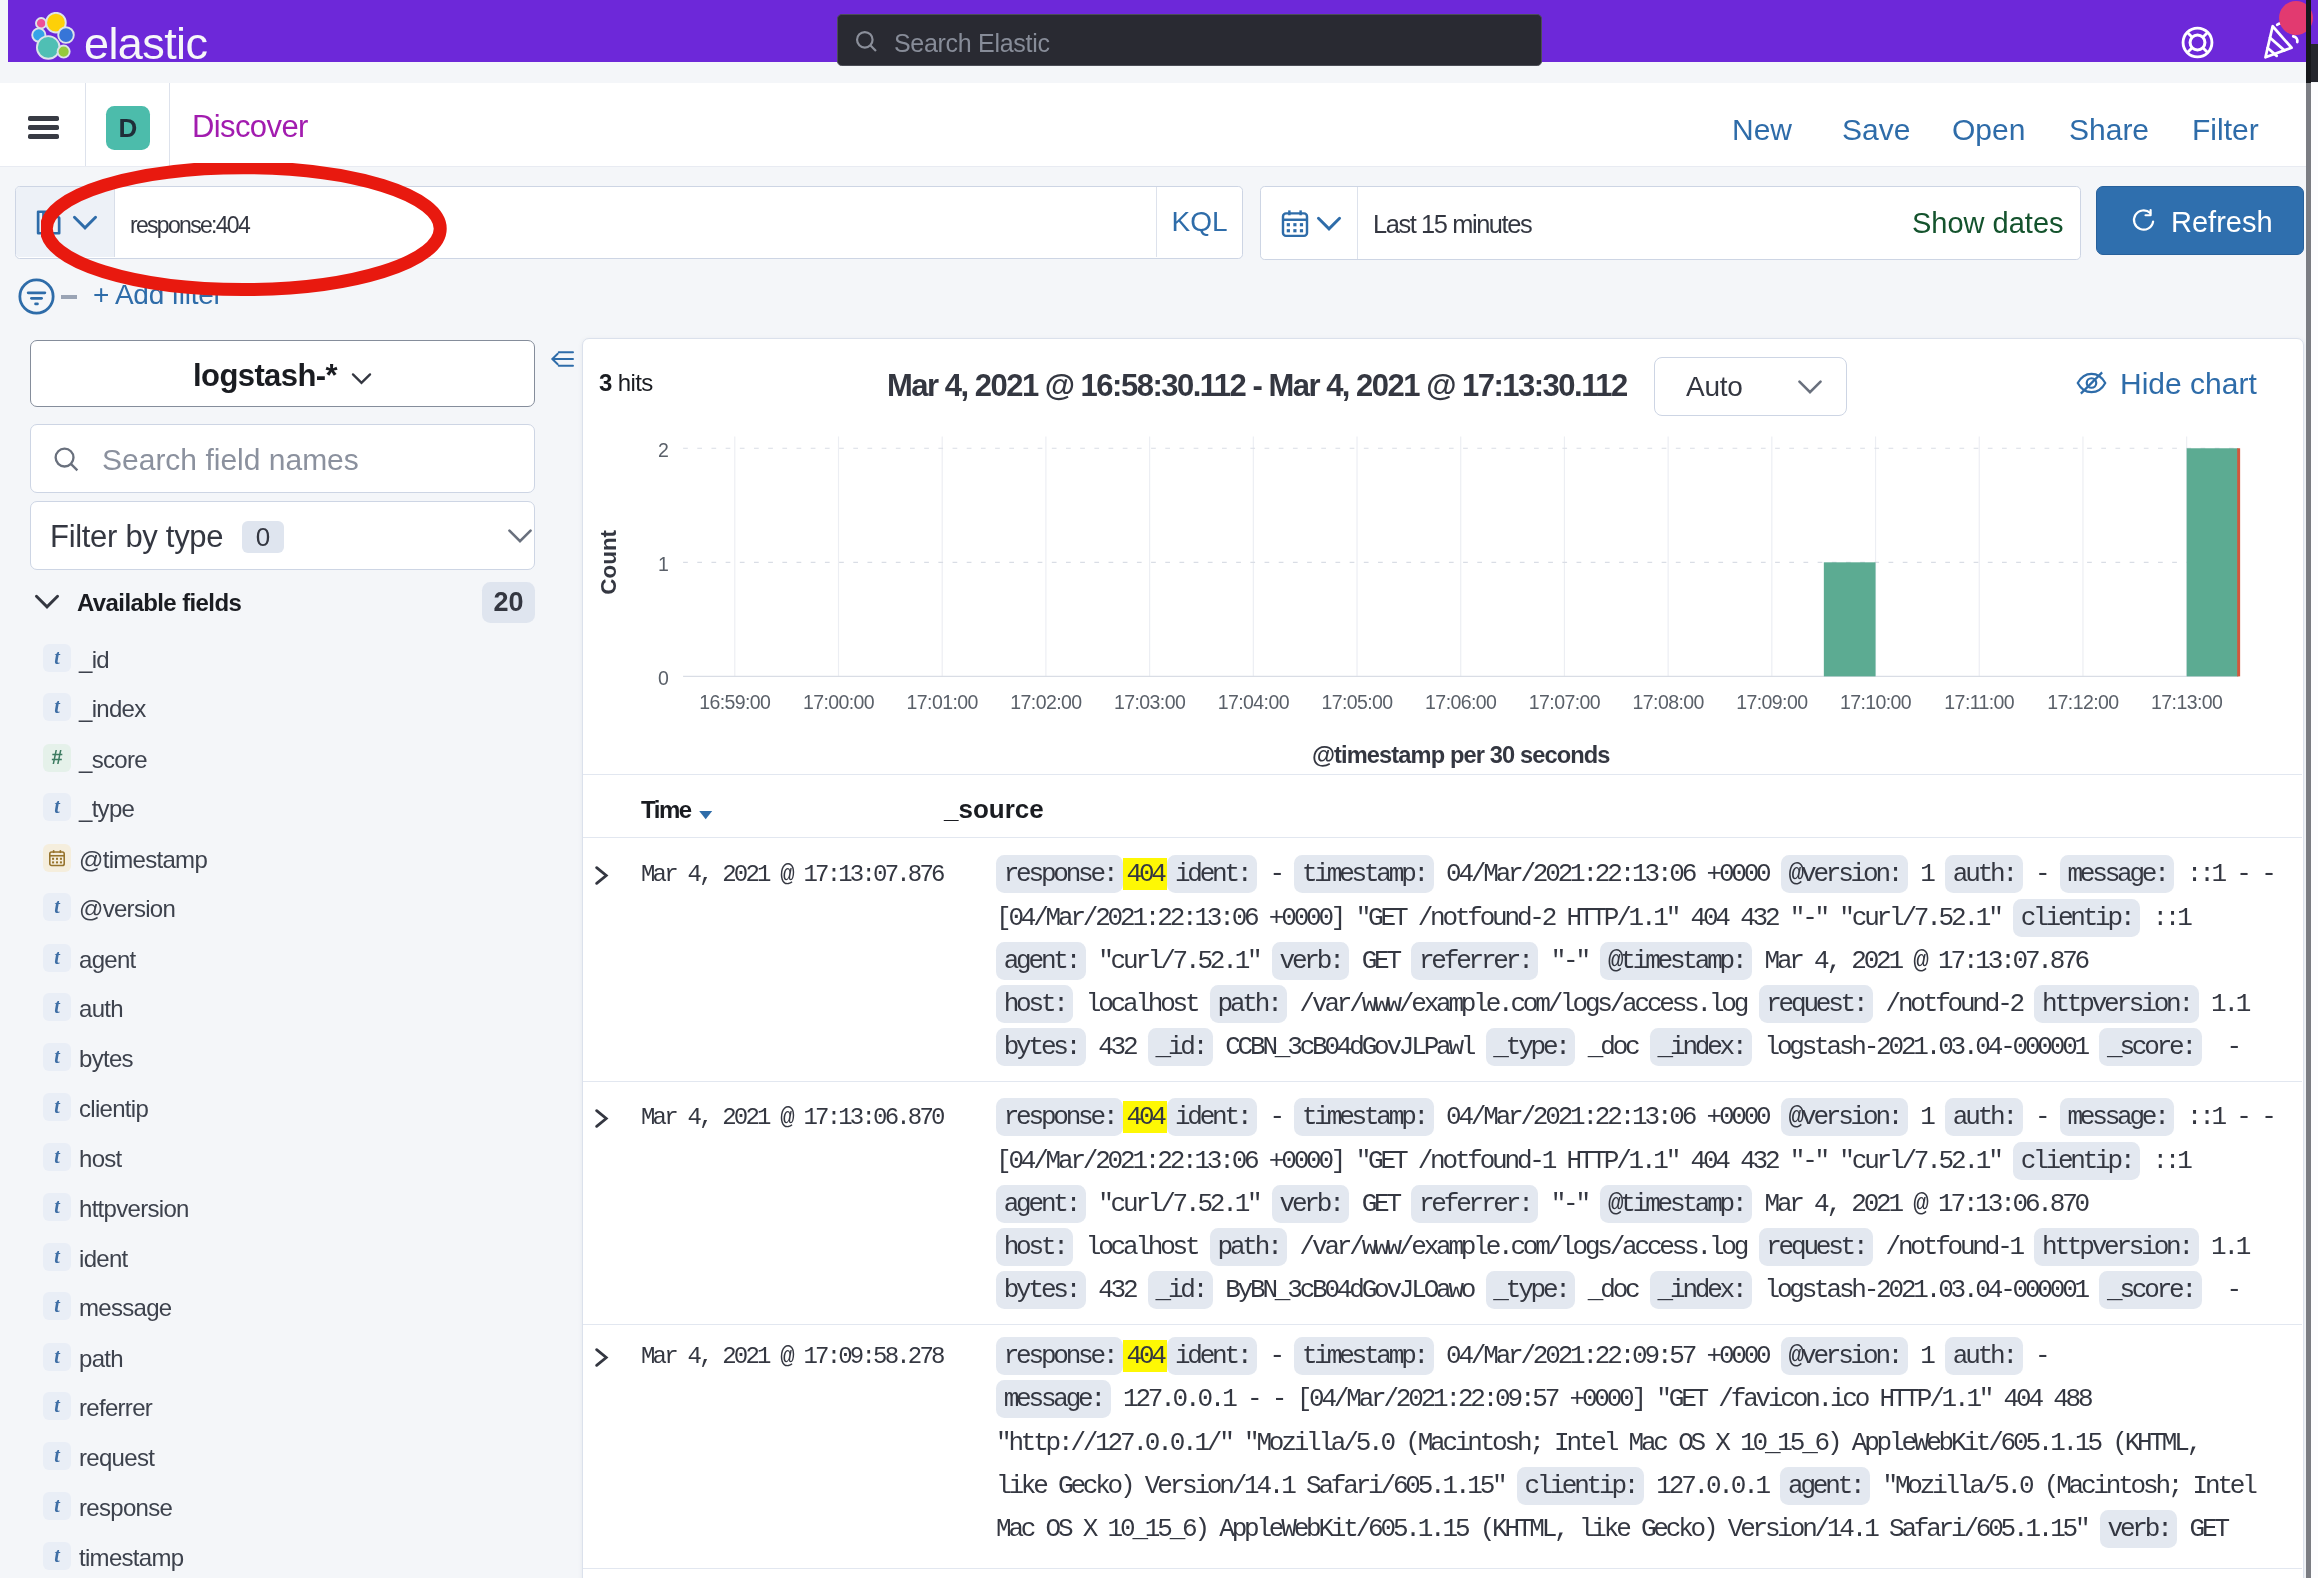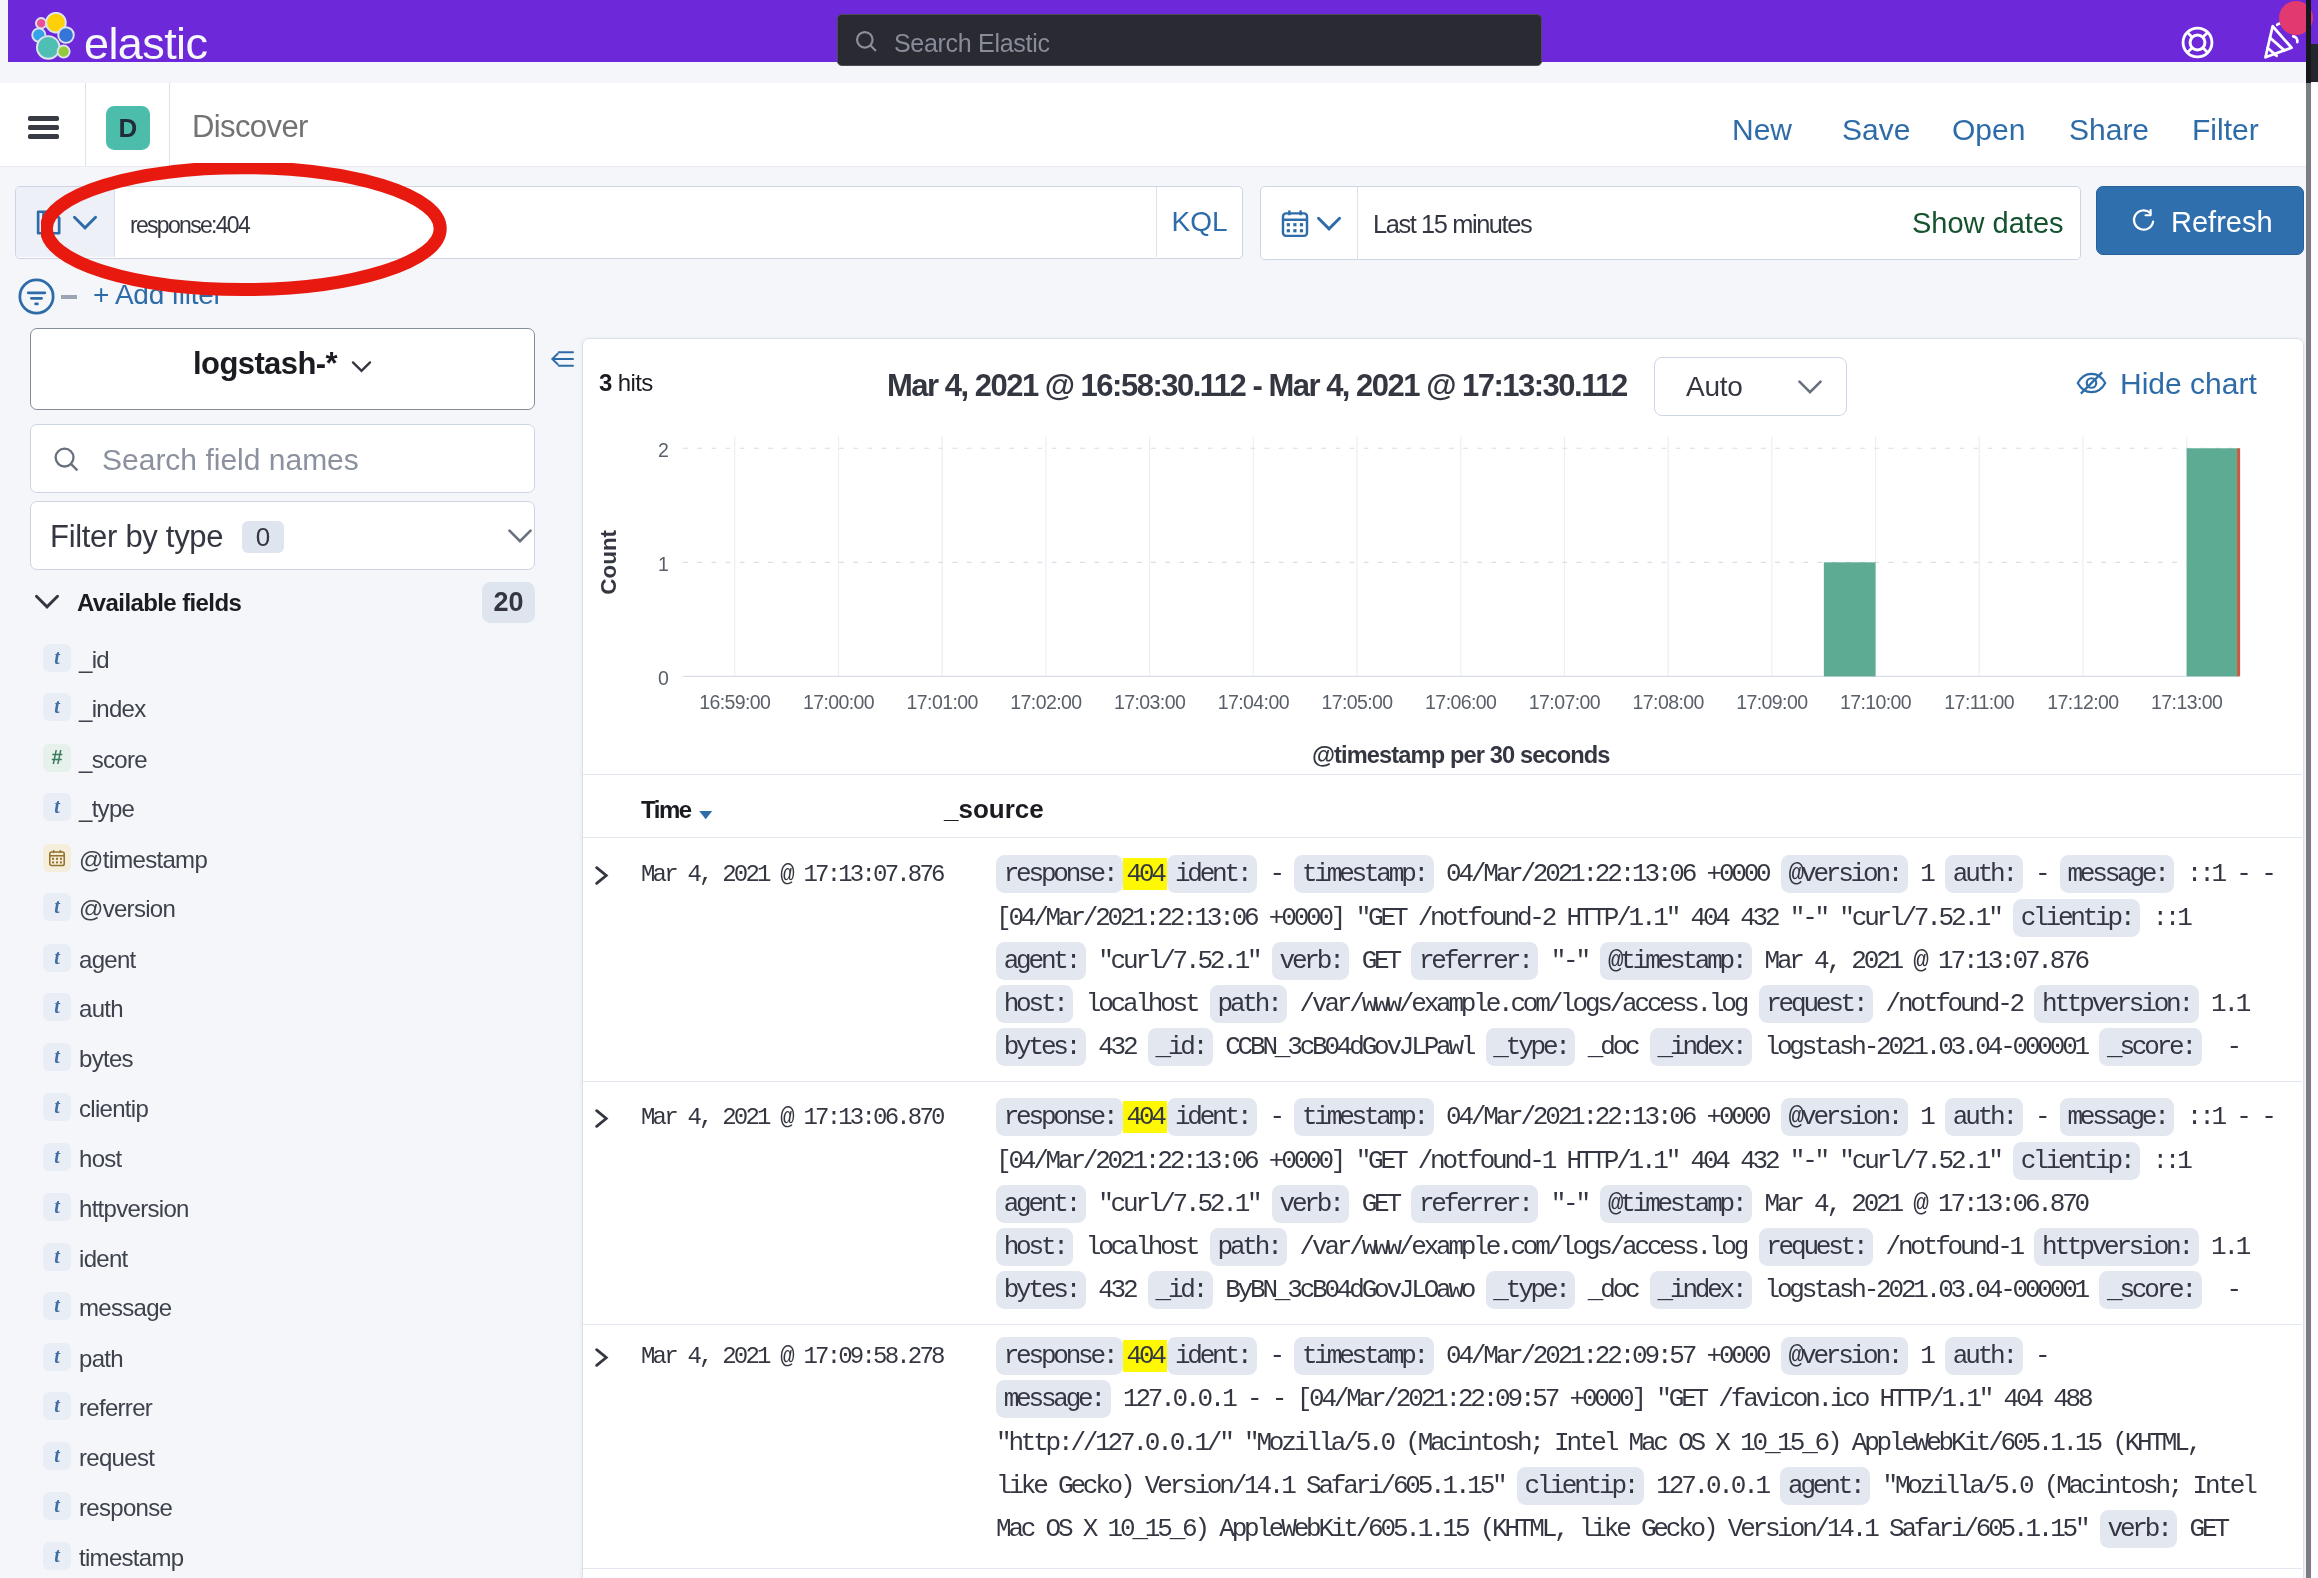--- a/index.html
+++ b/index.html
@@ -31,21 +31,21 @@
 #dbox .dtext { position:absolute; left:112px; top:22.5px; font-size:25.4px; letter-spacing:-1.4px; color:#343741; }
 #dbox .sdates { position:absolute; left:651px; top:19.5px; font-size:29px; letter-spacing:0; color:#14532d; }
 #refresh { position:absolute; left:2096px; top:186px; width:208px; height:69px; background:#2f6fae; border:1.2px solid #27619c; border-radius:7px; }
 #refresh .rtext { position:absolute; left:74px; top:19px; font-size:29px; color:#fff; }
 #addf { position:absolute; left:0; top:272px; width:532px; height:53px; }
 #addf .dash { position:absolute; left:61px; top:23px; width:16px; height:3.5px; background:#9aa4b5; }
 #addf .txt { position:absolute; left:93px; top:6.5px; font-size:28px; letter-spacing:-0.3px; color:#2e6ca9; }
 
 
 .sbox { position:absolute; left:30px; width:505px; background:#fff; border:1.2px solid #cdd5e4; border-radius:7px; }
-#ipbox { top:328px; height:82px; border-color:#858d9b;padding-left:35px; }
+#ipbox { top:340px; height:67px; border-color:#858d9b;padding-left:35px; }
 #ipbox .t { position:absolute; left:0; width:100%; top:16.6px; text-align:center; font-size:31px; font-weight:bold; letter-spacing:-0.6px; color:#1a1c21; }
 #sfbox { top:424px; height:69px; }
 #sfbox .ph { position:absolute; left:71px; top:18px; font-size:30px; color:#8b919e; }
 #ftbox { top:501px; height:69px; }
 #ftbox .t { position:absolute; left:19px; top:16.6px; font-size:31px; letter-spacing:-0.3px; color:#343741; }
 #ftbox .badge { position:absolute; left:211px; top:19px; width:42px; height:32px; background:#dfe5ef; border-radius:6px; text-align:center; line-height:32px; font-size:26px; color:#343741; }
 #avf { position:absolute; left:0; top:582px; width:568px; height:41px; }
 #avf .t { position:absolute; left:77px; top:7px; font-size:24px; font-weight:bold; letter-spacing:-0.6px; color:#1a1c21; }
 #avf .badge { position:absolute; left:482px; top:0; width:53px; height:41px; background:#dfe5ef; border-radius:8.3px; text-align:center; line-height:41px; font-size:27px; font-weight:bold; color:#343741; }
 .frow { position:absolute; left:43px; height:28px; }
@@ -122,21 +122,21 @@
 
 <div id="nav"></div>
 <div id="burger">
       <div style="top:116px"></div>
       <div style="top:125px"></div>
       <div style="top:134px"></div>
     </div>
 <div class="vdiv" style="left:85px; top:83px;"></div>
 <div class="vdiv" style="left:169px; top:83px;"></div>
 <div id="appicon">D</div>
-<div class="title abs" style="left:192px; top:109px; font-size:31px; letter-spacing:-0.6px; color:#737373;">Discover</div>
+<div class="title abs" style="left:192px; top:109px; font-size:31px; letter-spacing:-0.6px; color:#a21caf;">Discover</div>
 <div class="navlink" style="left:1732px; top:113px;">New</div>
 <div class="navlink" style="left:1842px; top:113px;">Save</div>
 <div class="navlink" style="left:1952px; top:113px;">Open</div>
 <div class="navlink" style="left:2069px; top:113px;">Share</div>
 <div class="navlink" style="left:2192px; top:113px;">Filter</div>
 
 <div id="qbox">
   <div style="position:absolute;left:0;top:0;width:99px;height:70px;background:#edf1f7;border-right:1.2px solid #d8dee9;border-radius:3.5px 0 0 3.5px;"></div>
   <svg class="abs" style="left:18px; top:19px;" width="33" height="33" viewBox="0 0 16 16">
     <g fill="none" stroke="#2e6ca9" stroke-width="1.3" stroke-linejoin="round">

